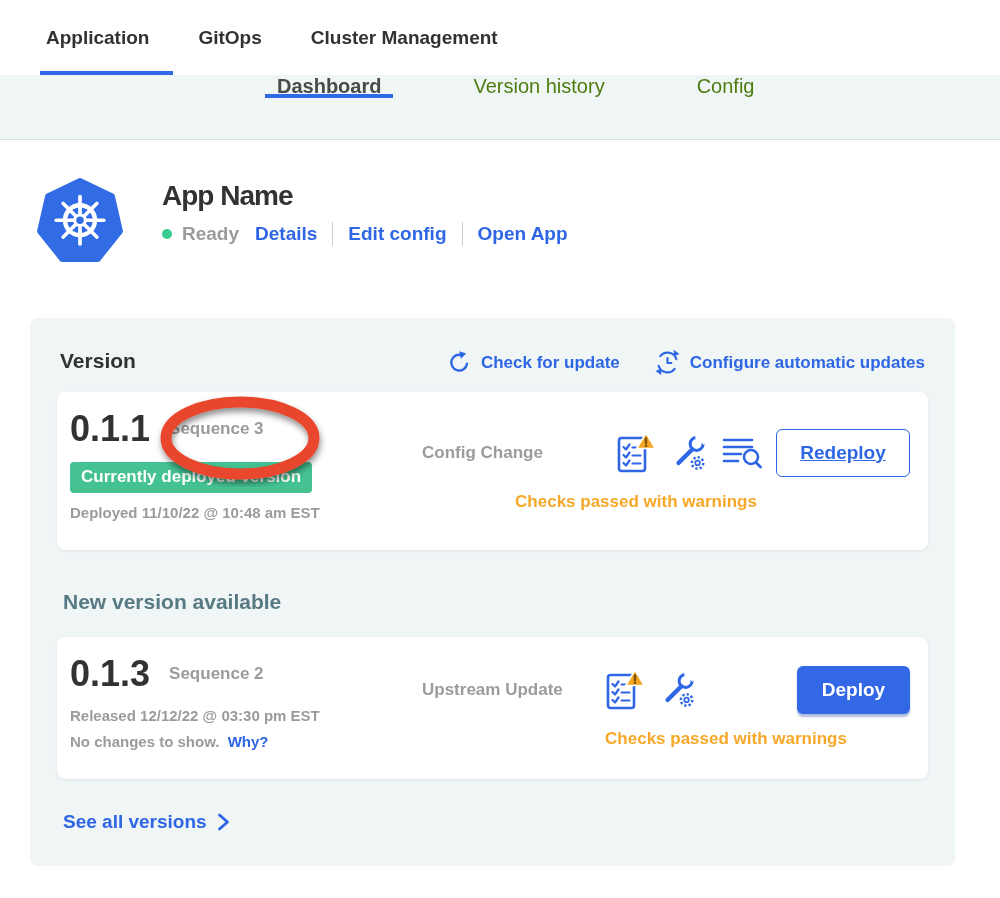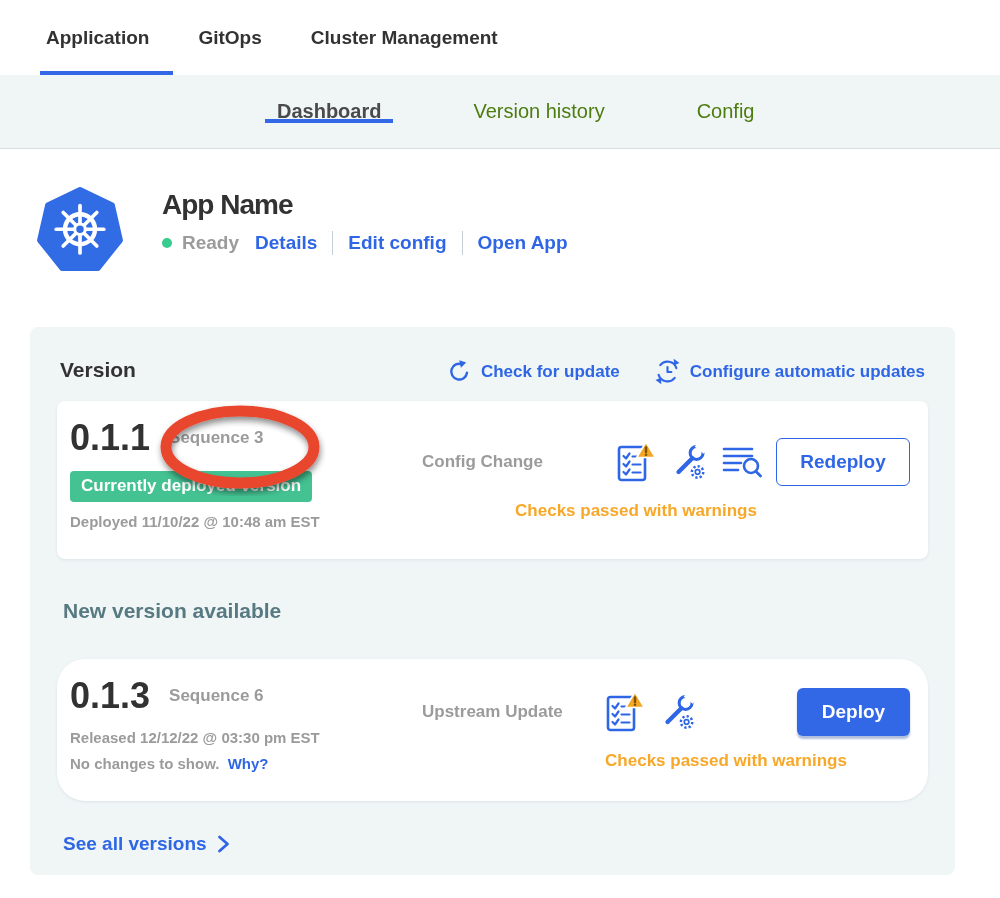--- a/index.html
+++ b/index.html
@@ -19,22 +19,22 @@
     display:flex; align-items:center; position:relative;
     margin-right:49px; cursor:pointer; white-space:nowrap;
   }
   .topnav-item.active::after {
     content:""; position:absolute; left:-6px; right:-24px; bottom:0;
     height:4px; background:#3267e6;
   }
 
   
   .subnav {
-    height:74px; background:#f0f5f6; border-bottom:1px solid #d8dee2;
-    display:flex; align-items:center; padding-left:277px; overflow:hidden; white-space:nowrap;
+    height:65px; background:#f0f5f6; border-bottom:1px solid #d8dee2;
+    display:flex; align-items:flex-start; padding-left:277px; overflow:hidden; white-space:nowrap;
   }
   .subnav-item {
     font-size:20px; color:#4d7c0f; display:flex; align-items:center;
     position:relative; margin-right:92px; cursor:pointer;
   }
   .subnav-item.active { color:#4a4a4a; font-weight:bold; }
   .subnav-item.active::after {
     content:""; position:absolute; left:-12px; right:-12px; bottom:0;
     height:4px; background:#3267e6;
   }
@@ -61,21 +61,21 @@
   .action-link { display:flex; align-items:center; font-size:17px; font-weight:bold; color:#2e66e5; cursor:pointer; }
   .action-link + .action-link { margin-left:34px; }
   .action-link svg { margin-right:9px; }
 
   .version-card {
     margin:16px 27px 0 27px; background:#fff; border-radius:8px;
     box-shadow:0 1px 3px rgba(100,120,140,.12);
     display:flex; padding:16px 18px 18px 13px;
   }
   .card-current { min-height:158px; }
-  .card-new { min-height:142px; margin-top:36px;border-radius:28px; }
+  .card-new { min-height:142px; margin-top:23px; }
 
   .vc-left { width:352px; flex:0 0 352px; }
   .vc-version-row { position:relative; display:flex; align-items:center; }
   .vnum { font-size:36px; font-weight:bold; color:#323232; line-height:1.15; }
   .seq { font-size:17px; font-weight:bold; color:#9b9b9b; margin-left:19px; }
   .annot-svg { position:absolute; left:84px; top:-15px; pointer-events:none; z-index:3; }
 
   .deployed-badge {
     display:inline-block; margin-top:13px; background:#44c292; color:#fff;
     font-size:17px; font-weight:bold; padding:5px 11px 6px; border-radius:4px;
@@ -86,21 +86,21 @@
   .vc-main { flex:1; display:flex; flex-direction:column; justify-content:center; }
   .vc-row { display:flex; align-items:center; }
   .vtype { font-size:17px; font-weight:bold; color:#9b9b9b; white-space:nowrap; }
   .vc-icons { display:flex; align-items:center; margin-left:auto; }
   .vc-icons .icon-wrap { margin-left:14px; cursor:pointer; display:flex; }
   .card-current .vc-icons { margin-right:14px; }
   .card-new .vc-icons { margin-right:100px; }
 
   .btn { height:48px; border-radius:6px; font-family:"Liberation Sans",sans-serif;
          font-size:19px; font-weight:bold; cursor:pointer; }
-  .btn-outline { width:134px; background:#fff; border:1px solid #2e66e5; color:#2e66e5; }
+  .btn-outline { width:134px; background:#fff; border:1px solid #2e66e5; color:#2e66e5;text-decoration:underline; }
   .btn-solid { width:113px; background:#3267e6; border:none; color:#fff;
                box-shadow:0 3px 2px rgba(30,70,160,.35); }
 
   .checks { margin-top:15px; font-size:17px; font-weight:bold; color:#f7a829; text-align:center; cursor:pointer; }
   .card-current .checks { padding:0 150px 0 90px; }
   .card-new .checks { padding-left:120px; }
 
   .new-heading { margin:40px 0 0 33px; font-size:21px; font-weight:bold; color:#577981; }
 
   .see-all { display:flex; align-items:center; margin:32px 0 0 33px;
@@ -241,21 +241,21 @@
       <div class="checks">Checks passed with warnings</div>
     </div>
   </div>
 
   <h3 class="new-heading">New version available</h3>
 
   <div class="version-card card-new">
     <div class="vc-left">
       <div class="vc-version-row">
         <span class="vnum">0.1.3</span>
-        <span class="seq">Sequence 6</span>
+        <span class="seq">Sequence 2</span>
       </div>
       <div class="meta" style="margin-top:13px;">Released 12/12/22 @ 03:30 pm EST</div>
       <div class="meta" style="margin-top:9px;">
         <span>No changes to show.</span>
         <a class="hlink">Why?</a>
       </div>
     </div>
     <div class="vc-main">
       <div class="vc-row">
         <span class="vtype">Upstream Update</span>

